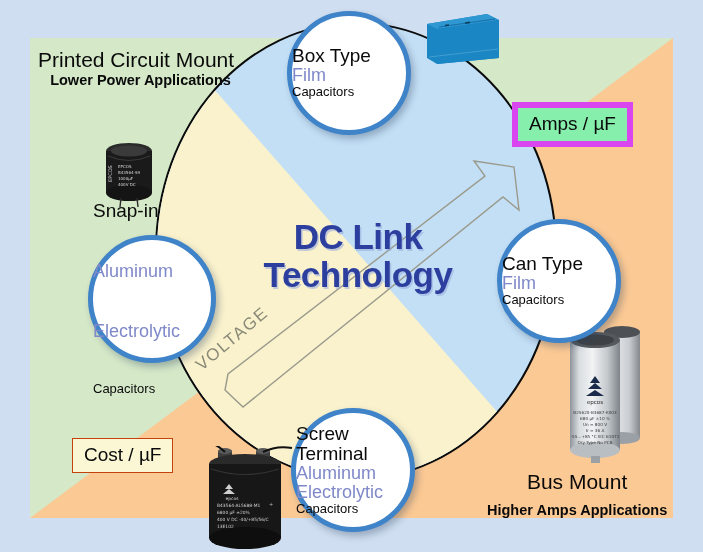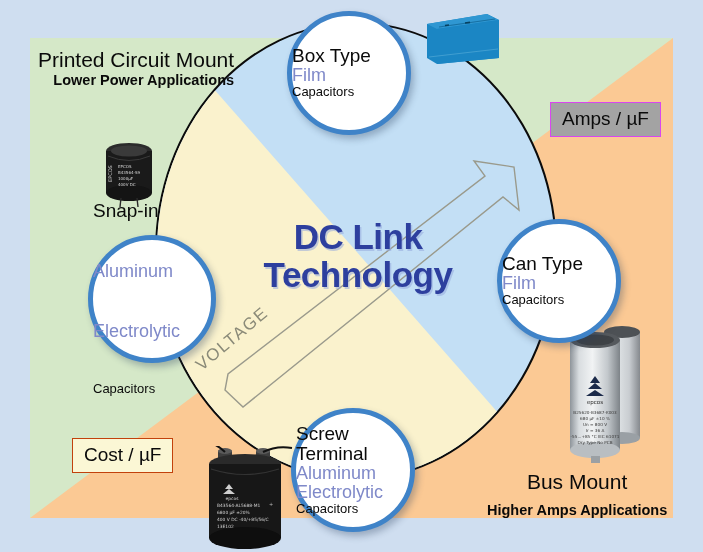--- a/index.html
+++ b/index.html
@@ -89,33 +89,33 @@
 
   #bubble-box{left:287px;top:11px;width:124px;height:124px;}
   #bubble-can{left:497px;top:219px;width:124px;height:124px;}
   #bubble-snap{left:88px;top:235px;width:128px;height:128px;gap:41px;}
   #bubble-screw{left:291px;top:408px;width:124px;height:124px;}
 
   
   .heading{position:absolute;}
   .heading .h1{font-size:21px;color:#0a0a0a;white-space:nowrap;}
   .heading .h2{font-size:14.5px;color:#0a0a0a;white-space:nowrap;font-weight:bold;}
-  #head-pcm{left:38px;top:48px;text-align:right;}
+  #head-pcm{left:38px;top:48px;text-align:center;}
   #head-pcm .h2{margin-top:0;margin-left:9px;}
   #head-bus{left:487px;top:470px;text-align:center;}
   #head-bus .h2{margin-top:8px;}
 
   
   .metric{
     position:absolute;
     font-size:19px;color:#0a0a0a;
     padding:5px 11px 6px 11px;
     white-space:nowrap;
   }
-  #metric-amps{left:550px;top:102px;background:#a3a3a3;border:1px solid #d946ef;}
+  #metric-amps{left:512px;top:102px;background:#86efac;border:6px solid #d946ef;}
   #metric-cost{left:72px;top:438px;background:#fbf7d5;border:1px solid #c2410c;}
 
   
   .photo{position:absolute;}
 
   
   #photo-snapin{left:96px;top:138px;width:66px;height:70px;}
   
   #photo-boxfilm{left:425px;top:12px;width:76px;height:53px;}
   

